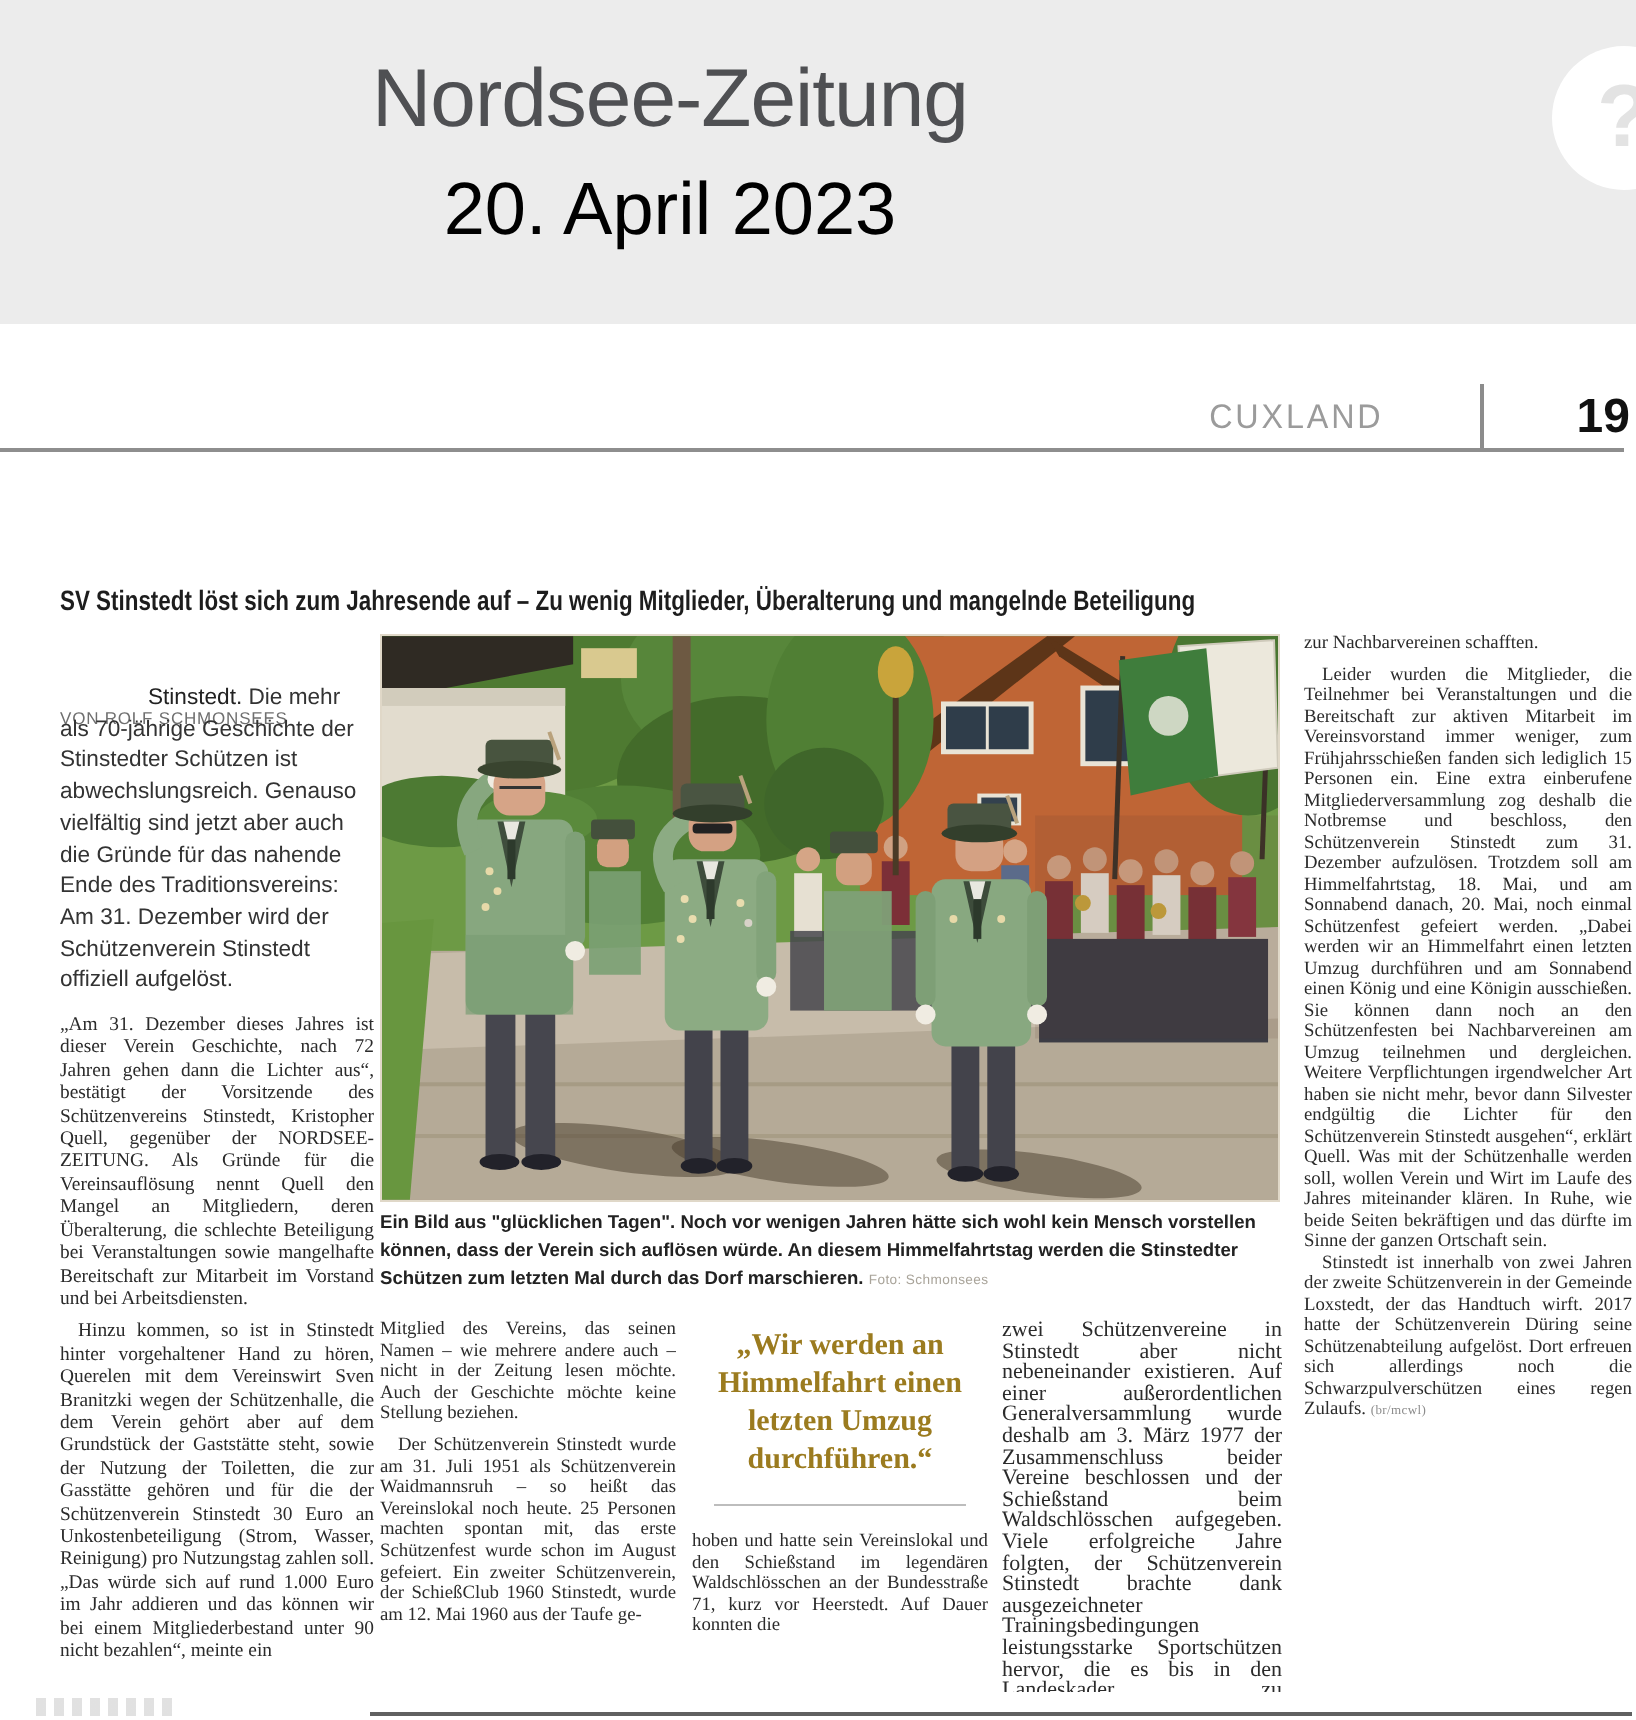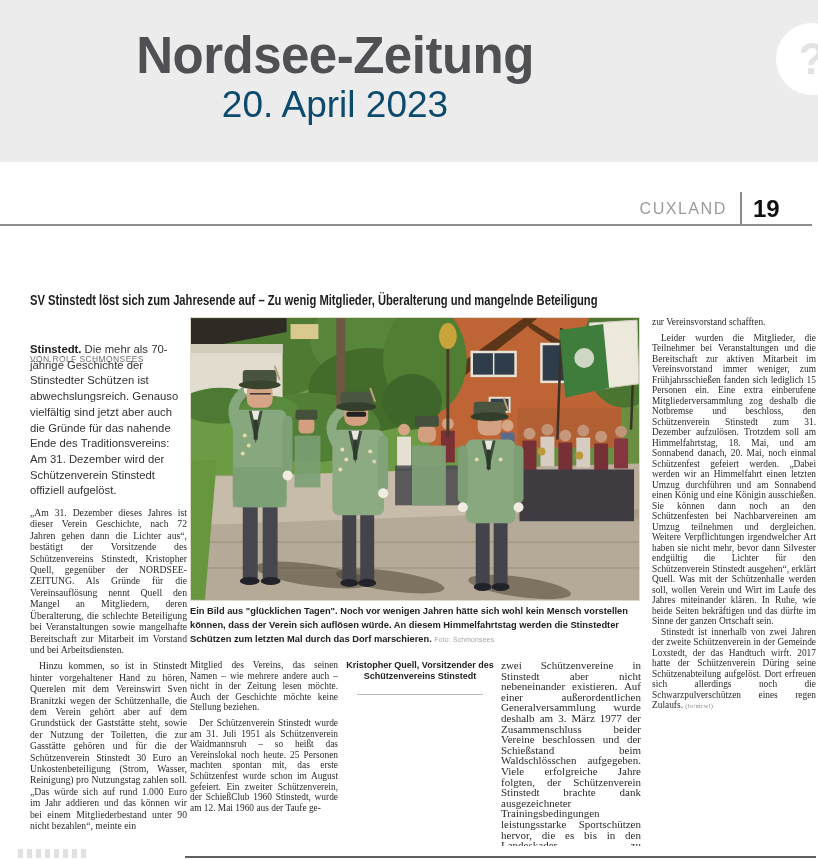--- a/index.html
+++ b/index.html
@@ -2,30 +2,30 @@
 <html lang="de"><head>
 <meta charset="utf-8">
 <style>
   html,body{margin:0;padding:0;background:#fff;}
   .page{position:relative;width:818px;height:860px;background:#ffffff;overflow:hidden;
         font-family:"Liberation Sans","DejaVu Sans",sans-serif;}
 
   
   .viewer-header{position:absolute;left:0;top:0;width:818px;height:162px;background:#ececec;}
   .nz-title{position:absolute;left:85px;top:26px;width:500px;text-align:center;
-            font-size:51px;font-weight:bold;color:#4f5053;letter-spacing:-0.5px;}
+            font-size:41px;font-weight:normal;color:#4f5053;letter-spacing:-0.5px;}
   .nz-date{position:absolute;left:85px;top:84px;width:500px;text-align:center;
-           font-size:37px;font-weight:normal;color:#0c4a6e;}
+           font-size:37px;font-weight:normal;color:#000000;}
   .help-circle{position:absolute;left:776px;top:23px;width:72px;height:72px;border-radius:50%;
                background:#ffffff;display:flex;align-items:center;justify-content:center;}
   .help-circle span{font-size:44px;font-weight:bold;color:#e3e3e3;line-height:1;}
 
   
   .masthead{position:absolute;left:600px;top:192px;width:215px;height:34px;
-            display:flex;align-items:center;justify-content:center;}
+            display:flex;align-items:center;justify-content:space-between;}
   .masthead .section{font-size:17px;color:#9b9b9b;letter-spacing:1.5px;transform:scaleX(0.95);
                      transform-origin:right center;}
   .masthead .vbar{width:2px;height:34px;background:#8c8c8c;margin:0 11px 0 13px;}
   .masthead .pageno{font-size:24px;font-weight:bold;color:#111;}
   .masthead-rule{position:absolute;left:0;top:224px;width:812px;height:2px;background:#8e8e8e;}
 
   
   .headline{position:absolute;left:30px;top:230px;width:760px;
             font-family:"Liberation Serif","DejaVu Serif",serif;
             font-size:45px;font-weight:bold;color:#141414;letter-spacing:-0.5px;line-height:1.1;}
@@ -41,21 +41,21 @@
   .col p.indent{text-indent:9px;margin-bottom:0;}
   .col1{left:30px;top:342px;width:157px;height:505px;font-size:9.7px;line-height:11.4px;}
   .col2{left:190px;top:660px;width:148px;height:186px;font-size:9.4px;line-height:10.6px;}
   .col3{left:346px;top:660px;width:148px;height:186px;font-size:9.4px;line-height:10.6px;}
   .col4{left:501px;top:660px;width:140px;height:186px;font-size:11px;line-height:10.6px;}
   .col5{left:652px;top:317px;width:164px;height:526px;font-size:9.4px;line-height:10.5px;}
 
   .lead{font-family:"Liberation Sans","DejaVu Sans",sans-serif;
         font-size:11.3px;line-height:15.7px;color:#333;margin-bottom:8px !important;
         text-align:left !important;}
-  .lead .lead-loc{font-weight:bold;color:#222;}
+  .lead .lead-loc{font-weight:normal;color:#222;margin-left:44px;}
 
   
   .photo-wrap{position:absolute;left:190px;top:317px;width:450px;height:284px;
               border:1px solid #e0d8c8;box-sizing:border-box;background:#b5aa97;}
   .photo-wrap svg{display:block;width:100%;height:100%;}
   .caption{position:absolute;left:190px;top:605px;width:452px;
            font-size:9.3px;line-height:13.8px;font-weight:bold;color:#222;}
   .caption .credit{font-weight:normal;font-size:6.8px;color:#a9a49a;letter-spacing:0.2px;}
 
   
@@ -270,30 +270,31 @@
   </div>
 
   <div class="caption"><span>Ein Bild aus "glücklichen Tagen". Noch vor wenigen Jahren hätte sich wohl kein Mensch vorstellen können, dass der Verein sich auflösen würde. An diesem Himmelfahrtstag werden die Stinstedter Schützen zum letzten Mal durch das Dorf marschieren. </span><span class="credit">Foto: Schmonsees</span></div>
 
   <div class="col col2">
     <p>Mitglied des Vereins, das seinen Namen – wie mehrere andere auch – nicht in der Zeitung lesen möchte. Auch der Geschichte möchte keine Stellung beziehen.</p>
     <p class="indent">Der Schützenverein Stinstedt wurde am 31. Juli 1951 als Schützenverein Waidmannsruh – so heißt das Vereinslokal noch heute. 25 Personen machten spontan mit, das erste Schützenfest wurde schon im August gefeiert. Ein zweiter Schützenverein, der SchießClub 1960 Stinstedt, wurde am 12. Mai 1960 aus der Taufe ge-</p>
   </div>
 
   <div class="col col3">
-    <div class="pq-attrib">Kristopher Quell, Vorsitzender des Schützenvereins Stinstedt</div>
+    <div class="pullquote">„Wir werden an Himmelfahrt einen letzten Umzug durchführen.“</div>
     <div class="pq-rule"></div>
+    <p>hoben und hatte sein Vereinslokal und den Schießstand im legendären Waldschlösschen an der Bundesstraße 71, kurz vor Heerstedt. Auf Dauer konnten die</p>
   </div>
 
   <div class="col col4">
     <p>zwei Schützenvereine in Stinstedt aber nicht nebeneinander existieren. Auf einer außerordentlichen Generalversammlung wurde deshalb am 3. März 1977 der Zusammenschluss beider Vereine beschlossen und der Schießstand beim Waldschlösschen aufgegeben. Viele erfolgreiche Jahre folgten, der Schützenverein Stinstedt brachte dank ausgezeichneter Trainingsbedingungen leistungsstarke Sportschützen hervor, die es bis in den Landeskader, zu Landesmeistertiteln und sogar</p>
   </div>
 
   <div class="col col5">
-    <p>zur Vereinsvorstand schafften.</p>
+    <p>zur Nachbarvereinen schafften.</p>
     <p class="indent">Leider wurden die Mitglieder, die Teilnehmer bei Veranstaltungen und die Bereitschaft zur aktiven Mitarbeit im Vereinsvorstand immer weniger, zum Frühjahrsschießen fanden sich lediglich 15 Personen ein. Eine extra einberufene Mitgliederversammlung zog deshalb die Notbremse und beschloss, den Schützenverein Stinstedt zum 31. Dezember aufzulösen. Trotzdem soll am Himmelfahrtstag, 18. Mai, und am Sonnabend danach, 20. Mai, noch einmal Schützenfest gefeiert werden. „Dabei werden wir an Himmelfahrt einen letzten Umzug durchführen und am Sonnabend einen König und eine Königin ausschießen. Sie können dann noch an den Schützenfesten bei Nachbarvereinen am Umzug teilnehmen und dergleichen. Weitere Verpflichtungen irgendwelcher Art haben sie nicht mehr, bevor dann Silvester endgültig die Lichter für den Schützenverein Stinstedt ausgehen“, erklärt Quell. Was mit der Schützenhalle werden soll, wollen Verein und Wirt im Laufe des Jahres miteinander klären. In Ruhe, wie beide Seiten bekräftigen und das dürfte im Sinne der ganzen Ortschaft sein.</p>
     <p class="indent"><span>Stinstedt ist innerhalb von zwei Jahren der zweite Schützenverein in der Gemeinde Loxstedt, der das Handtuch wirft. 2017 hatte der Schützenverein Düring seine Schützenabteilung aufgelöst. Dort erfreuen sich allerdings noch die Schwarzpulverschützen eines regen Zulaufs. </span><span class="endmark">(br/mcwl)</span></p>
   </div>
 
   <div class="bottom-rule"></div>
   <div class="bottom-remnant"></div>
 
 </div>
 
 </body></html>

